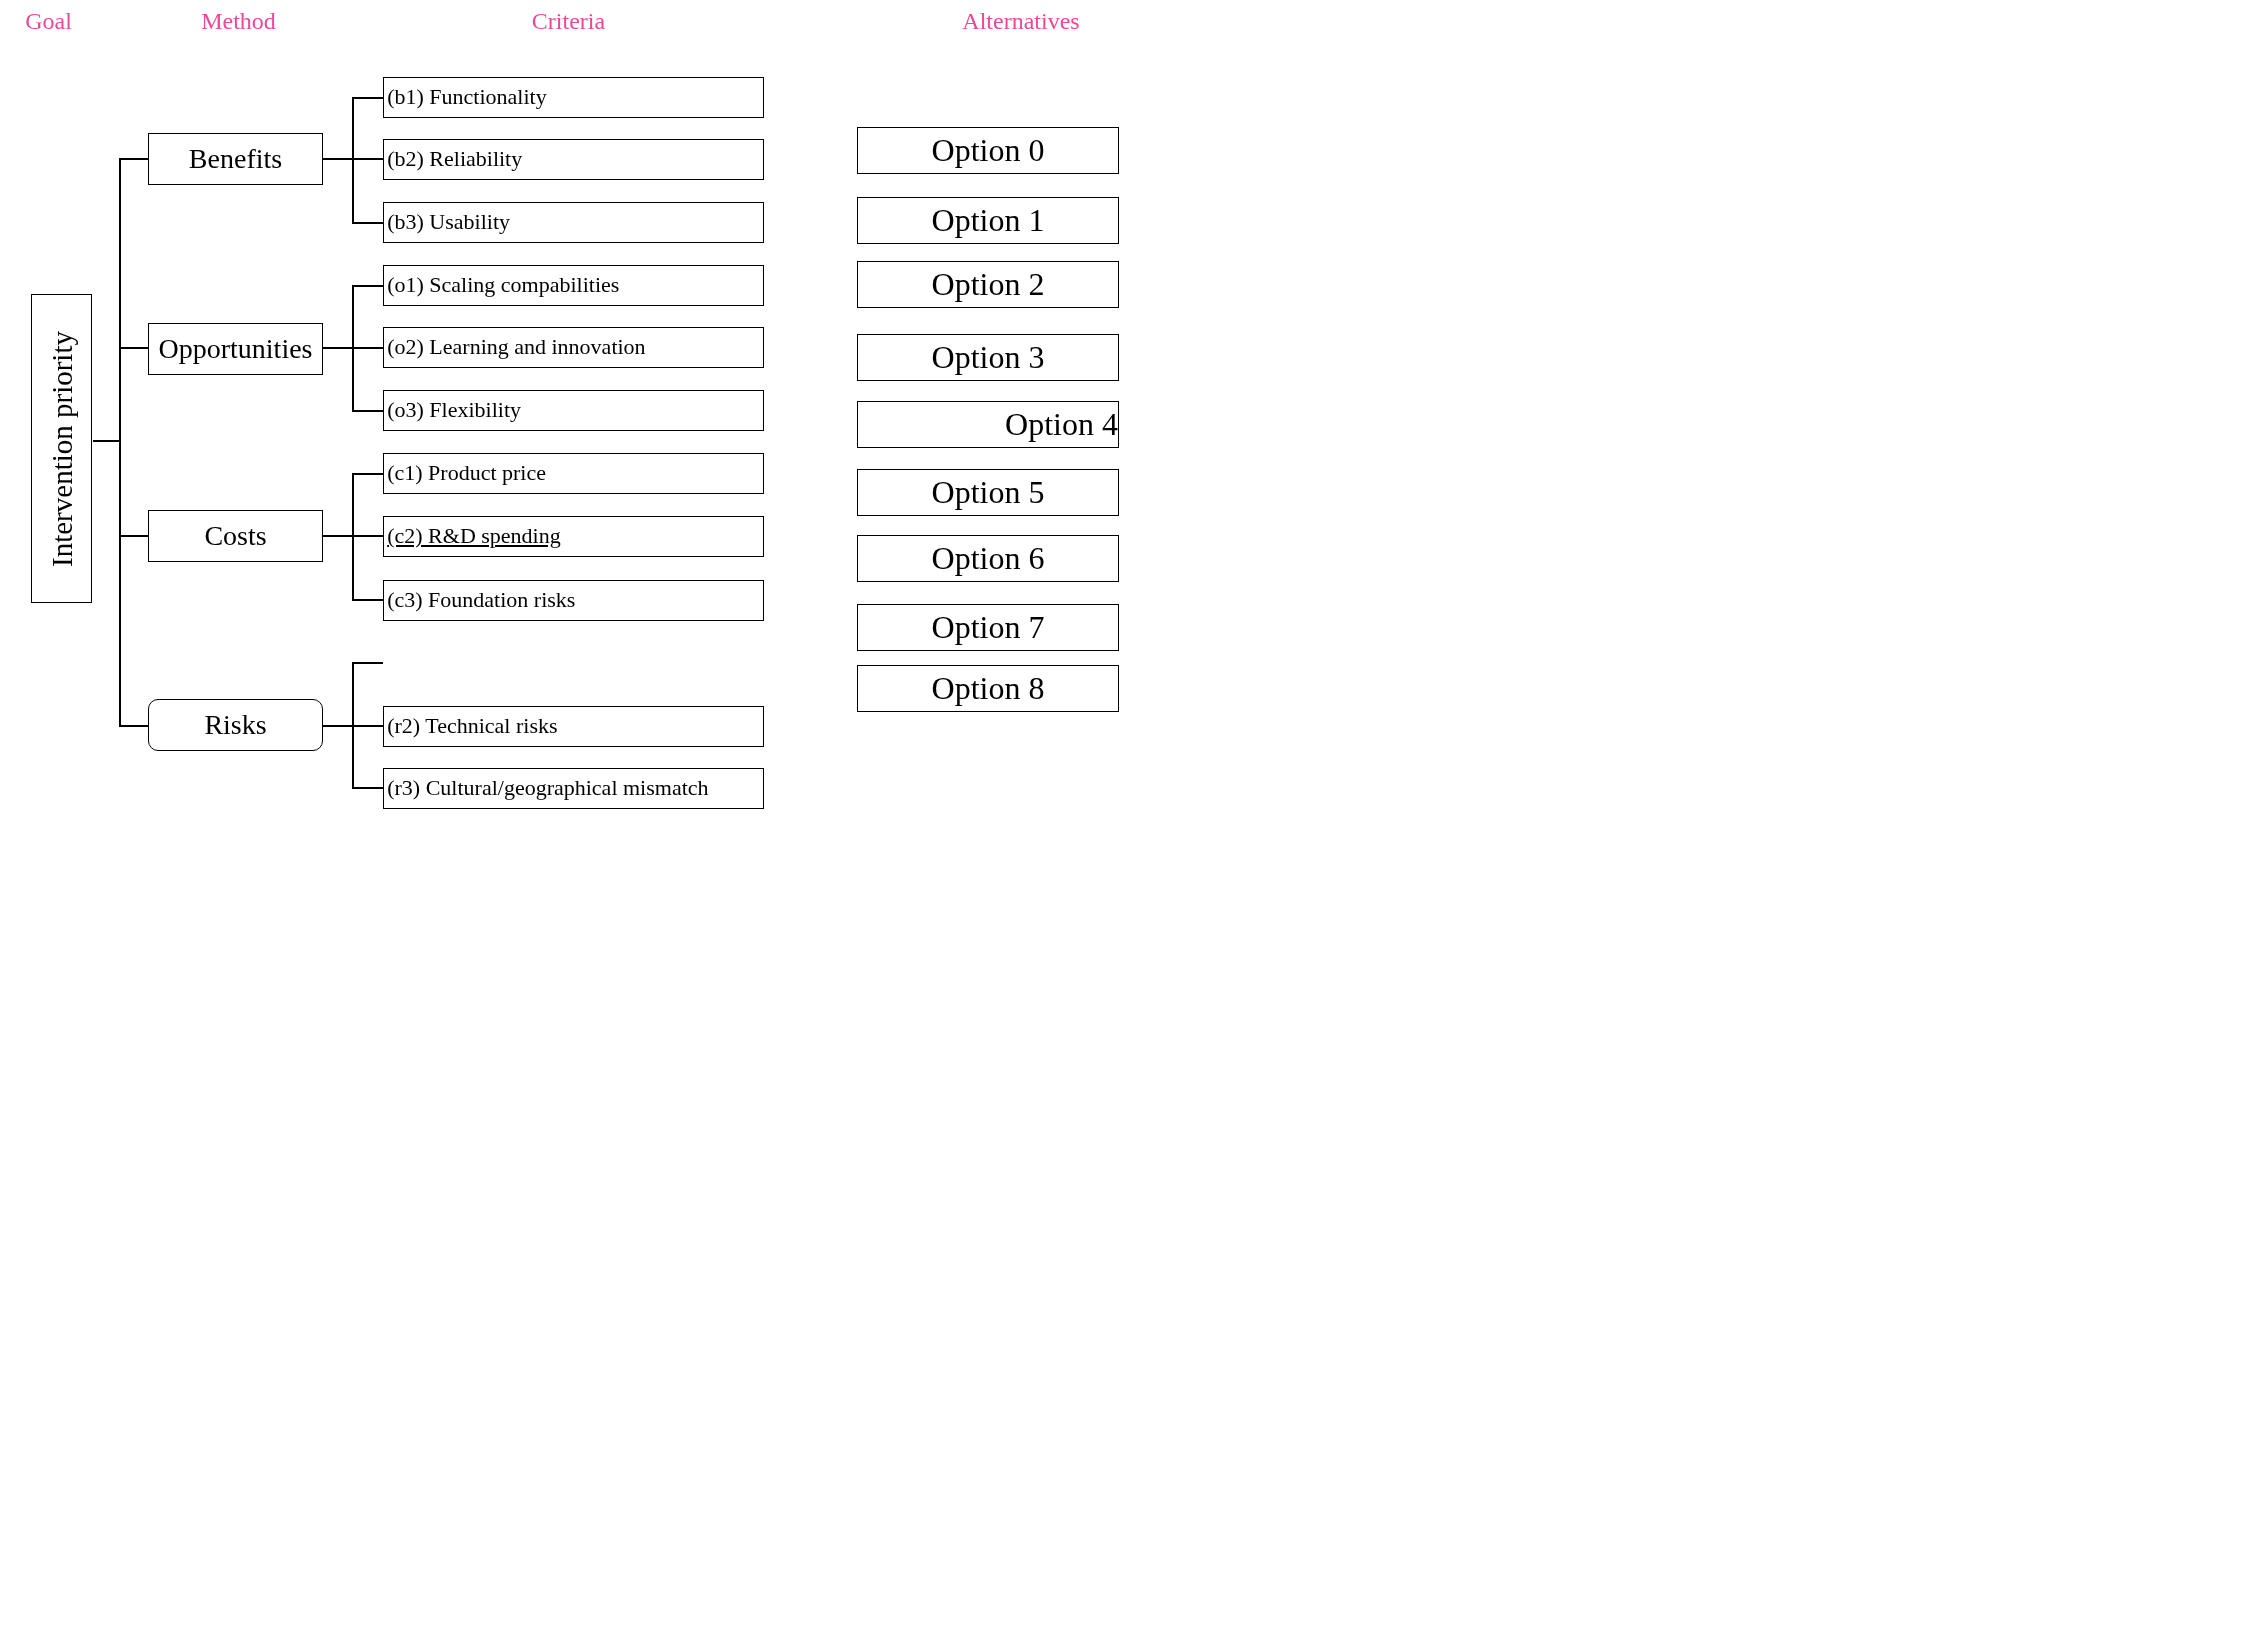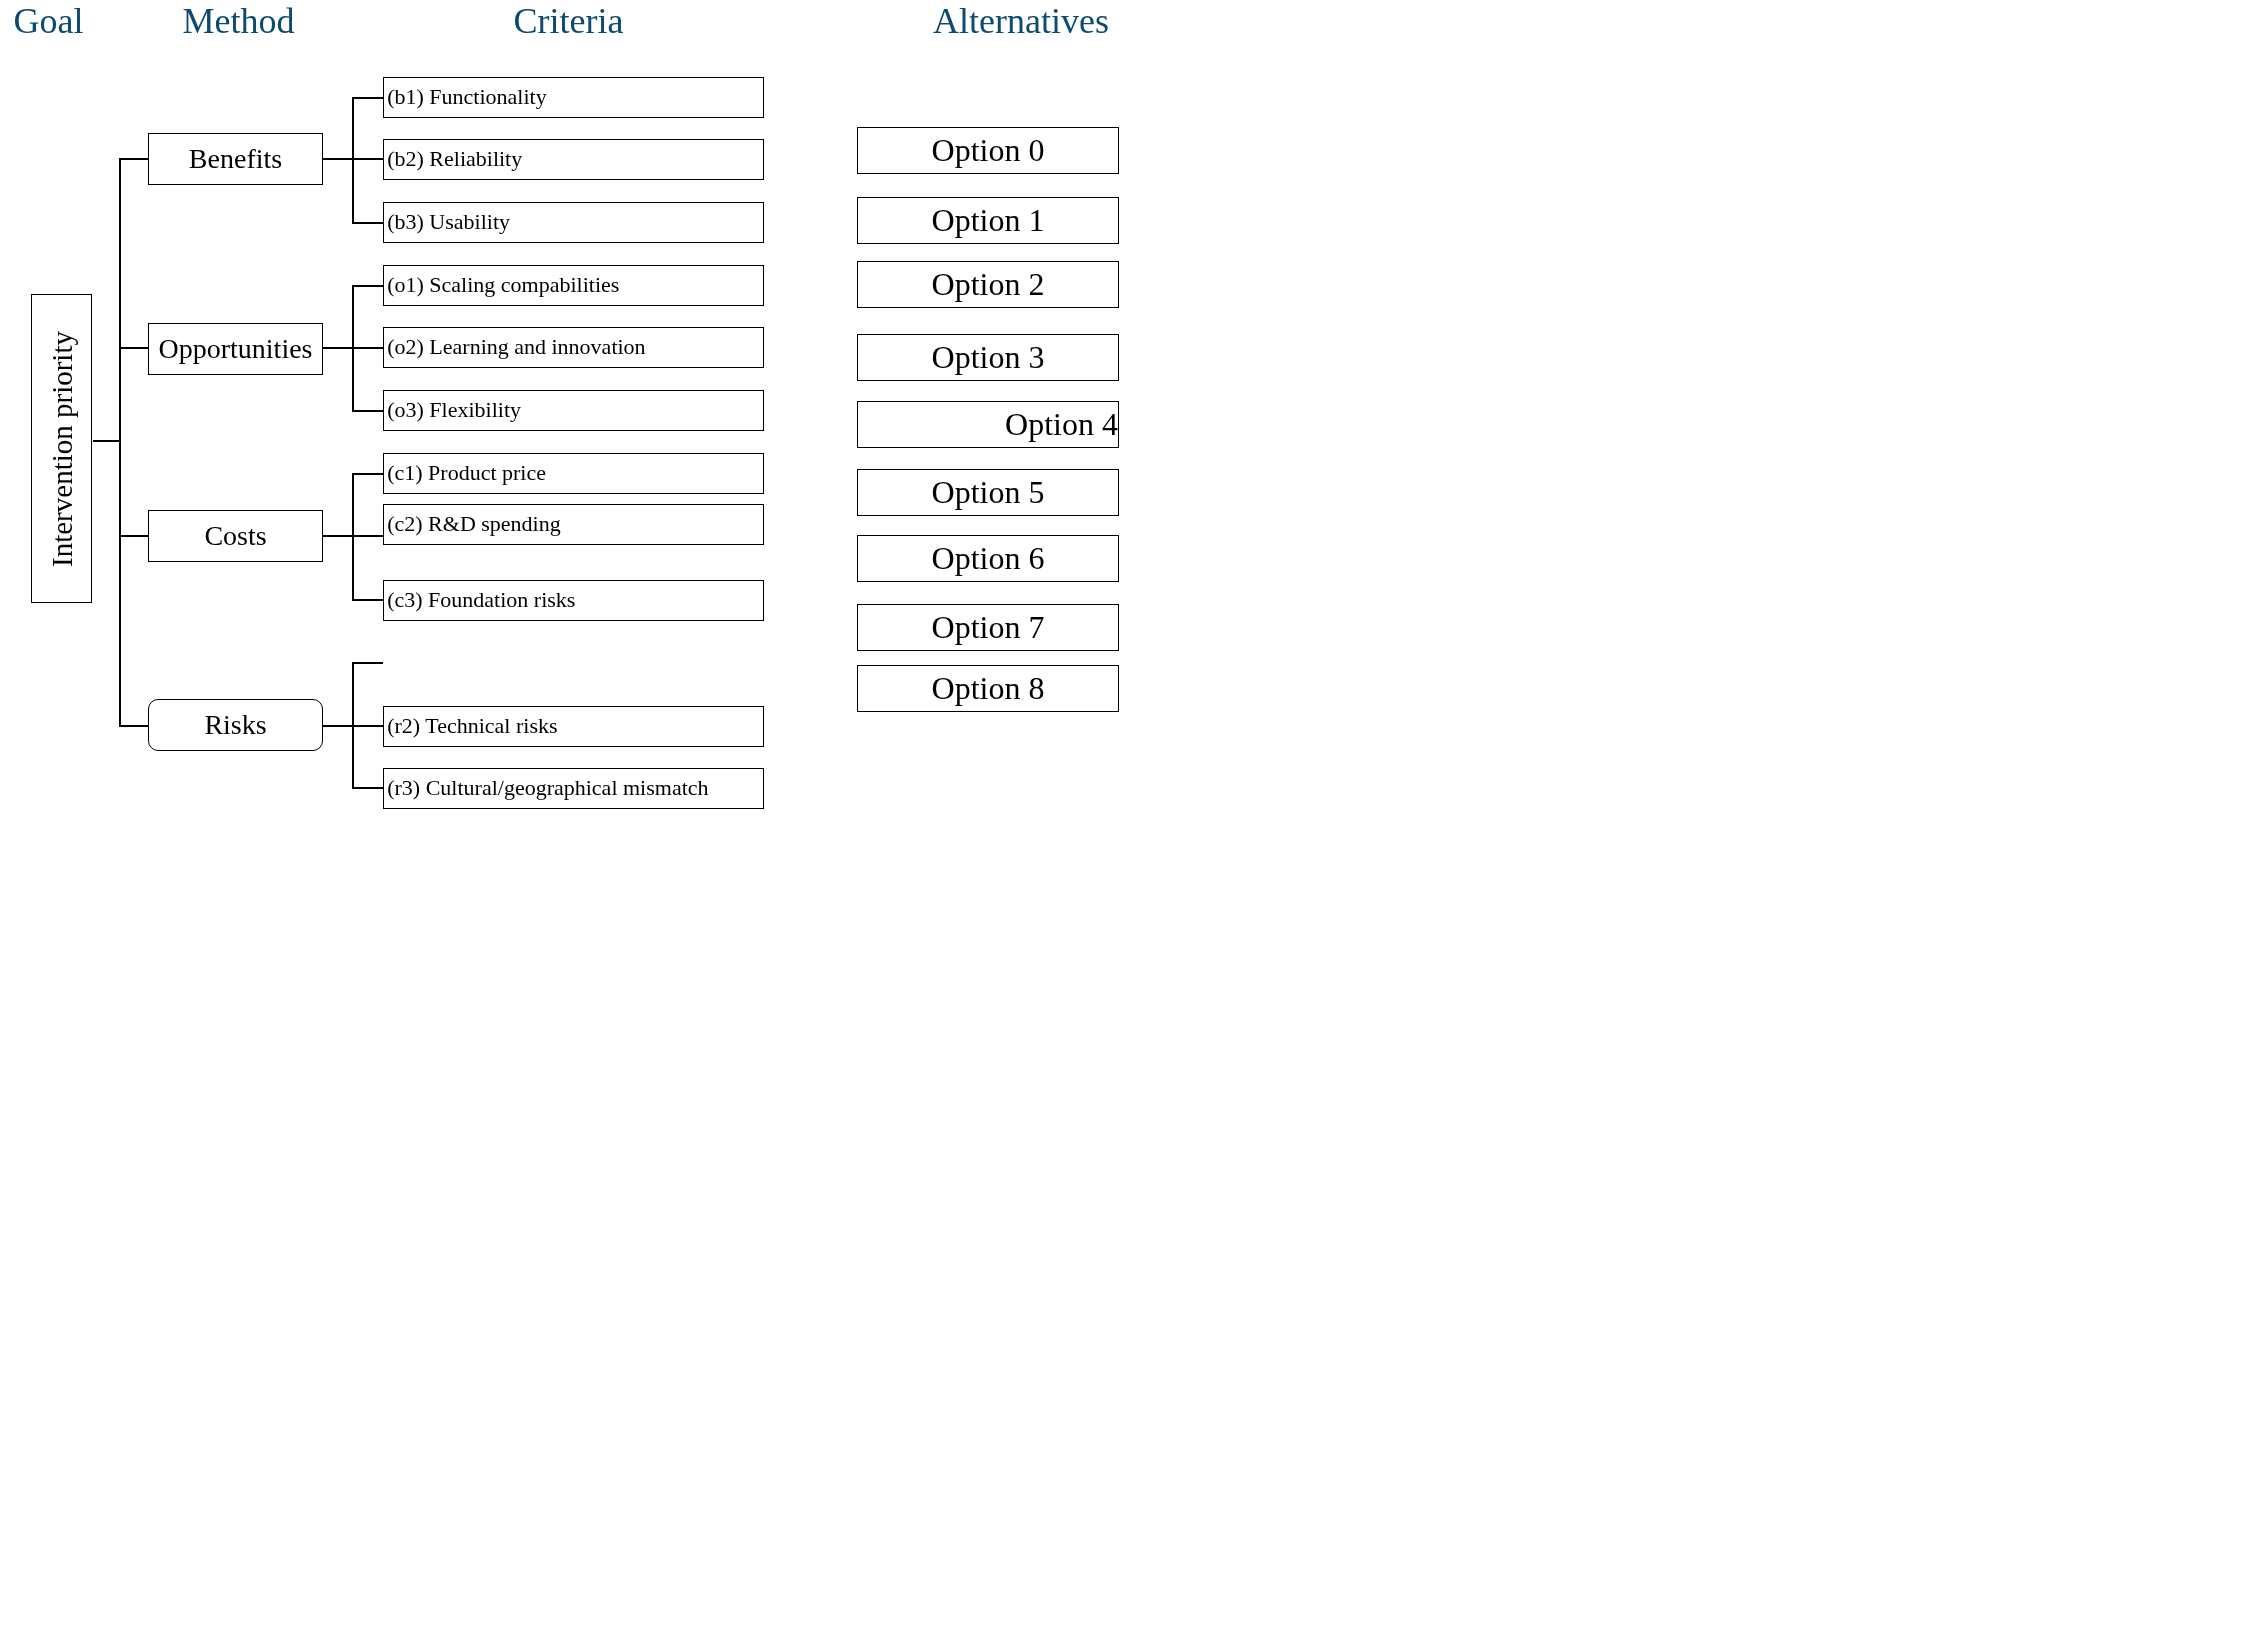--- a/index.html
+++ b/index.html
@@ -13,25 +13,25 @@
     height: 819px;
     background: #ffffff;
     font-family: "Liberation Serif", "DejaVu Serif", serif;
     color: #000000;
     overflow: hidden;
   }
   .col-header {
     position: absolute;
     top: 1.6px;
     height: 39px;
-    font-size: 36px;
+    font-size: 24px;
     line-height: 39px;
     text-align: center;
     white-space: nowrap;
-    color: #0c4a6e;
+    color: #ec4899;
   }
   .box {
     position: absolute;
     background: #ffffff;
     border: 1.6px solid #000000;
     box-sizing: border-box;
   }
   .goal-box {
     left: 31px;
     top: 294px;
@@ -162,21 +162,21 @@
   </div>
   <div class="box criterion-box" style="top:327px;">
     <span class="criterion-label">(o2) Learning and innovation</span>
   </div>
   <div class="box criterion-box" style="top:390px;">
     <span class="criterion-label">(o3) Flexibility</span>
   </div>
   <div class="box criterion-box" style="top:453px;">
     <span class="criterion-label">(c1) Product price</span>
   </div>
-  <div class="box criterion-box" style="top:504px;">
+  <div class="box criterion-box" style="top:516px;text-decoration:underline;">
     <span class="criterion-label">(c2) R&amp;D spending</span>
   </div>
   <div class="box criterion-box" style="top:580px;">
     <span class="criterion-label">(c3) Foundation risks</span>
   </div>
   <div class="box criterion-box" style="top:706px;">
     <span class="criterion-label">(r2) Technical risks</span>
   </div>
   <div class="box criterion-box" style="top:768px;">
     <span class="criterion-label">(r3) Cultural/geographical mismatch</span>

